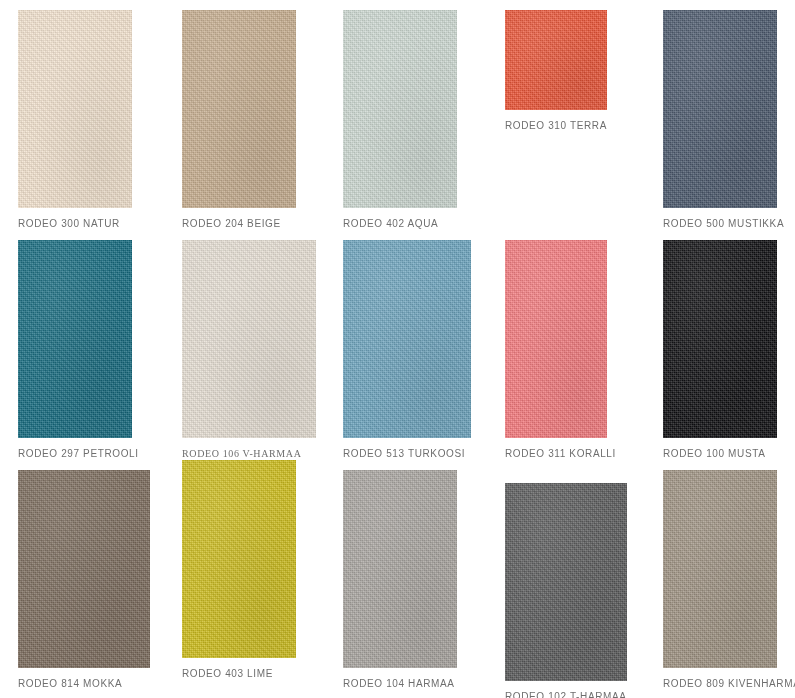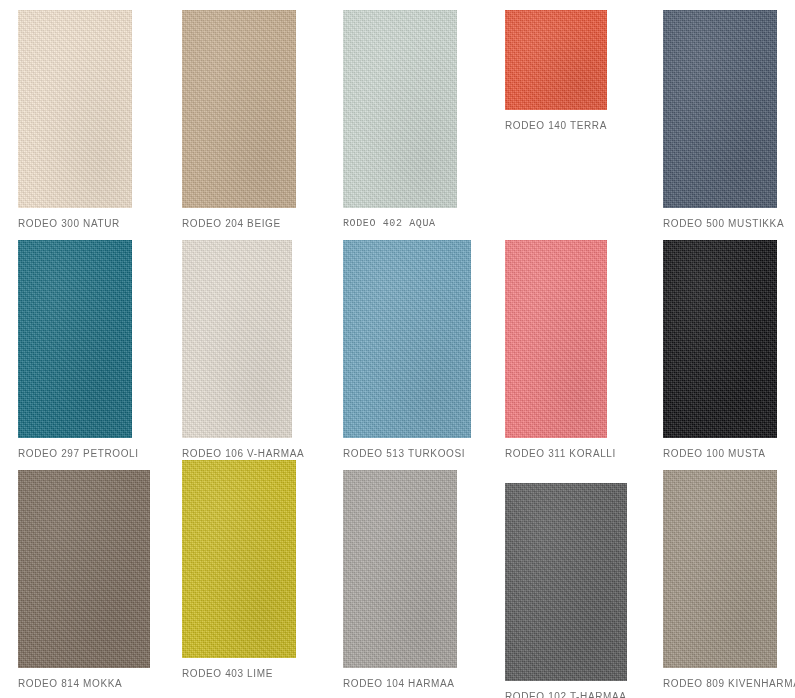--- a/index.html
+++ b/index.html
@@ -84,35 +84,35 @@
     <div class="swatch-card" style="left: 18px; top: 10px; width: 114px;">
       <div class="swatch-chip" style="height: 198px; background-color: rgb(242, 226, 205);"></div>
       <div class="swatch-label" style="color: rgb(110, 110, 110);">RODEO 300 NATUR</div>
     </div>
     <div class="swatch-card" style="left: 182px; top: 10px; width: 114px;">
       <div class="swatch-chip" style="height: 198px; background-color: rgb(198, 173, 142);"></div>
       <div class="swatch-label" style="color: rgb(110, 110, 110);">RODEO 204 BEIGE</div>
     </div>
     <div class="swatch-card" style="left: 343px; top: 10px; width: 114px;">
       <div class="swatch-chip" style="height: 198px; background-color: rgb(204, 216, 209);"></div>
-      <div class="swatch-label" style="color: rgb(110, 110, 110); font-family: Liberation Mono, monospace;">RODEO 402 AQUA</div>
+      <div class="swatch-label" style="color: rgb(110, 110, 110);">RODEO 402 AQUA</div>
     </div>
     <div class="swatch-card" style="left: 505px; top: 10px; width: 102px;">
       <div class="swatch-chip" style="height: 100px; background-color: rgb(234, 83, 54);"></div>
-      <div class="swatch-label" style="color: rgb(110, 110, 110);">RODEO 140 TERRA</div>
+      <div class="swatch-label" style="color: rgb(110, 110, 110);">RODEO 310 TERRA</div>
     </div>
     <div class="swatch-card" style="left: 663px; top: 10px; width: 114px;">
       <div class="swatch-chip" style="height: 198px; background-color: rgb(74, 87, 107);"></div>
       <div class="swatch-label" style="color: rgb(110, 110, 110);">RODEO 500 MUSTIKKA</div>
     </div>
     <div class="swatch-card" style="left: 18px; top: 240px; width: 114px;">
       <div class="swatch-chip" style="height: 198px; background-color: rgb(19, 105, 126);"></div>
       <div class="swatch-label" style="color: rgb(110, 110, 110);">RODEO 297 PETROOLI</div>
     </div>
-    <div class="swatch-card" style="left: 182px; top: 240px; width: 110px;">
+    <div class="swatch-card" style="left: 182px; top: 240px; width: 134px; font-family: Liberation Serif, serif;">
       <div class="swatch-chip" style="height: 198px; background-color: rgb(230, 222, 211);"></div>
       <div class="swatch-label" style="color: rgb(110, 110, 110);">RODEO 106 V-HARMAA</div>
     </div>
     <div class="swatch-card" style="left: 343px; top: 240px; width: 128px;">
       <div class="swatch-chip" style="height: 198px; background-color: rgb(107, 163, 189);"></div>
       <div class="swatch-label" style="color: rgb(110, 110, 110);">RODEO 513 TURKOOSI</div>
     </div>
     <div class="swatch-card" style="left: 505px; top: 240px; width: 102px;">
       <div class="swatch-chip" style="height: 198px; background-color: rgb(244, 121, 124);"></div>
       <div class="swatch-label" style="color: rgb(110, 110, 110);">RODEO 311 KORALLI</div>

